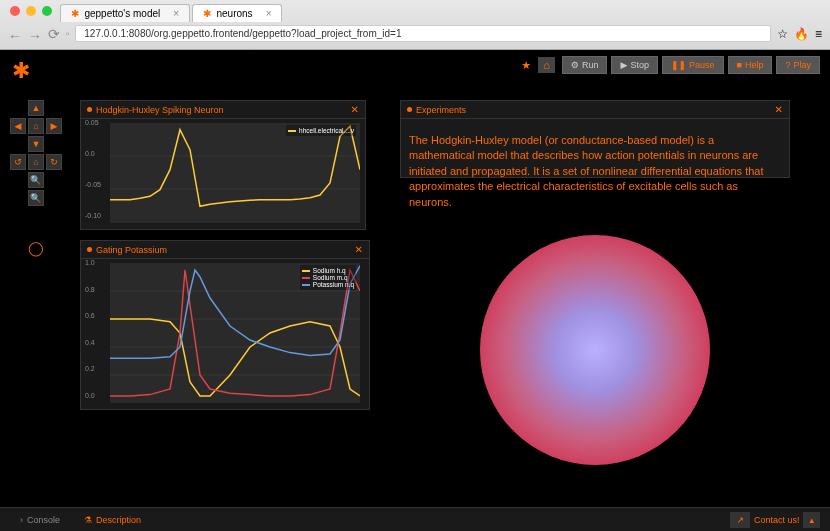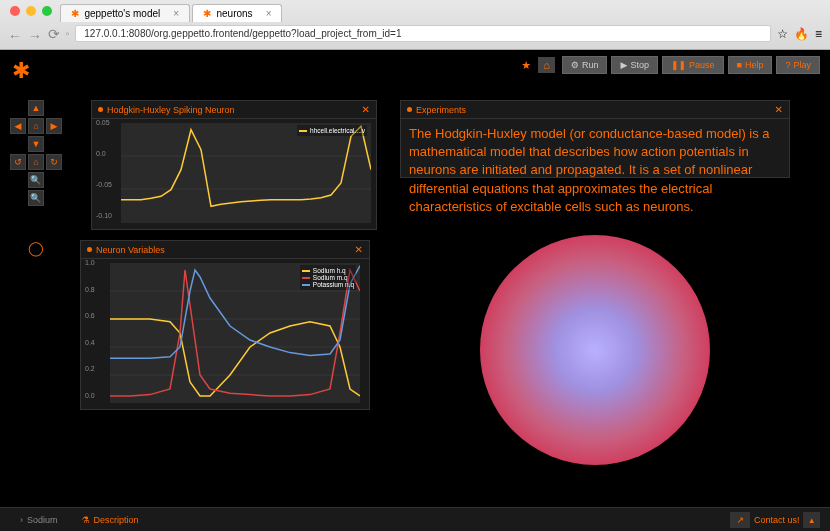--- a/index.html
+++ b/index.html
@@ -34,24 +34,24 @@
 .side-btn.empty { visibility: hidden; }
 .github-icon { position: absolute; left: 28px; top: 190px; color: #ff6b00; font-size: 14px; cursor: pointer; }
 
 .panel { position: absolute; background: #1a1a1a; border: 1px solid #333; }
 .panel-header { display: flex; justify-content: space-between; padding: 3px 6px; border-bottom: 1px solid #333; }
 .panel-title { color: #ff6b00; font-size: 9px; display: flex; align-items: center; gap: 4px; }
 .panel-dot { width: 5px; height: 5px; background: #ff6b00; border-radius: 50%; }
 .panel-close { color: #ff6b00; font-size: 10px; cursor: pointer; }
 .panel-body { padding: 4px; }
 
-.chart1 { left: 91px; top: 50px; width: 286px; height: 130px; }
+.chart1 { left: 80px; top: 50px; width: 286px; height: 130px; }
 .chart2 { left: 80px; top: 190px; width: 290px; height: 170px; }
 .desc-panel { left: 400px; top: 50px; width: 390px; height: 78px; }
-.desc-text { color: #ff6b00; font-size: 13px; line-height: 1.4; padding: 2px 4px; }
+.desc-text { color: #ff6b00; font-size: 11px; line-height: 1.4; padding: 2px 4px; margin-top: 8px; }
 
 .chart-area { background: #2a2a2a; position: relative; margin-left: 25px; }
 .chart1 .chart-area { height: 100px; width: 250px; }
 .chart2 .chart-area { height: 140px; width: 250px; }
 .y-axis { position: absolute; left: 4px; top: 18px; height: 100px; display: flex; flex-direction: column; justify-content: space-between; font-size: 7px; color: #888; }
 .chart2 .y-axis { height: 140px; }
 .legend { position: absolute; right: 4px; top: 2px; font-size: 6.5px; background: rgba(0,0,0,0.3); padding: 2px; }
 .legend-item { display: flex; align-items: center; gap: 3px; }
 .legend-color { width: 8px; height: 2px; }
 
@@ -181,21 +181,21 @@
           <path id="spike-path" fill="none" stroke="#ffcc33" stroke-width="1.5" d="M0.0,76.7 L10.0,76.7 L20.0,76.7 L30.0,75.3 L40.0,73.3 L50.0,66.7 L60.0,46.7 L70.0,6.7 L80.0,26.7 L90.0,83.3 L100.0,81.3 L110.0,80.0 L120.0,78.7 L130.0,78.0 L140.0,77.3 L150.0,76.7 L160.0,76.7 L170.0,76.7 L180.0,76.7 L190.0,76.0 L200.0,74.7 L210.0,72.0 L220.0,60.0 L230.0,13.3 L240.0,3.3 L250.0,46.7"></path>
         </svg>
       </div>
     </div>
   </div>
 
   <div class="panel chart2">
     <div class="panel-header">
       <div class="panel-title">
           <div class="panel-dot"></div>
-          <span>Neuron Variables</span>
+          <span>Gating Potassium</span>
         </div>
       <div class="panel-close">✕</div>
     </div>
     <div class="panel-body">
       <div class="y-axis">
         <span>1.0</span>
         <span>0.8</span>
         <span>0.6</span>
         <span>0.4</span>
         <span>0.2</span>
@@ -245,21 +245,21 @@
   </div>
 
   <div class="sphere-container">
     <div class="sphere"></div>
   </div>
 
   <div class="bottom-bar">
     <div class="bottom-left">
       <div class="bottom-tab inactive">
           <span>›</span>
-          <span>Sodium</span>
+          <span>Console</span>
         </div>
       <div class="bottom-tab">
           <span>⚗</span>
           <span>Description</span>
         </div>
     </div>
     <div class="bottom-right">
       <div class="bottom-icon">↗</div>
       <div class="contact">Contact us!</div>
       <div class="bottom-icon">▴</div>

